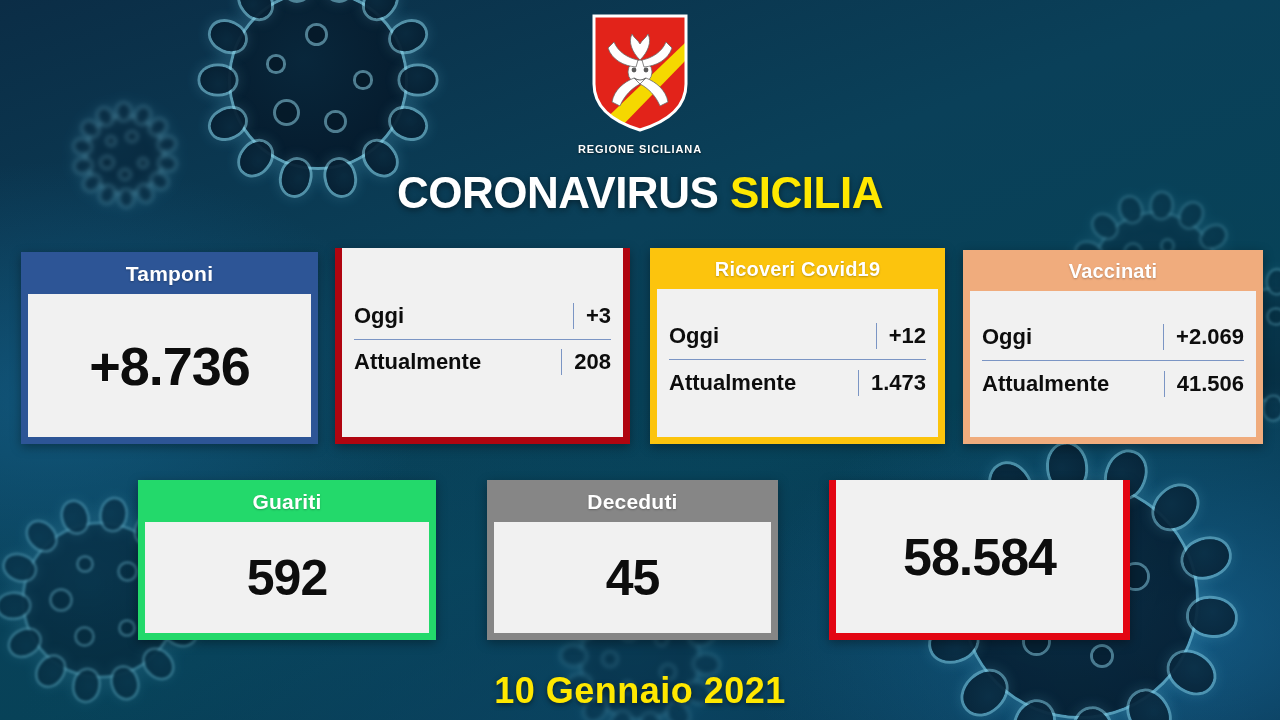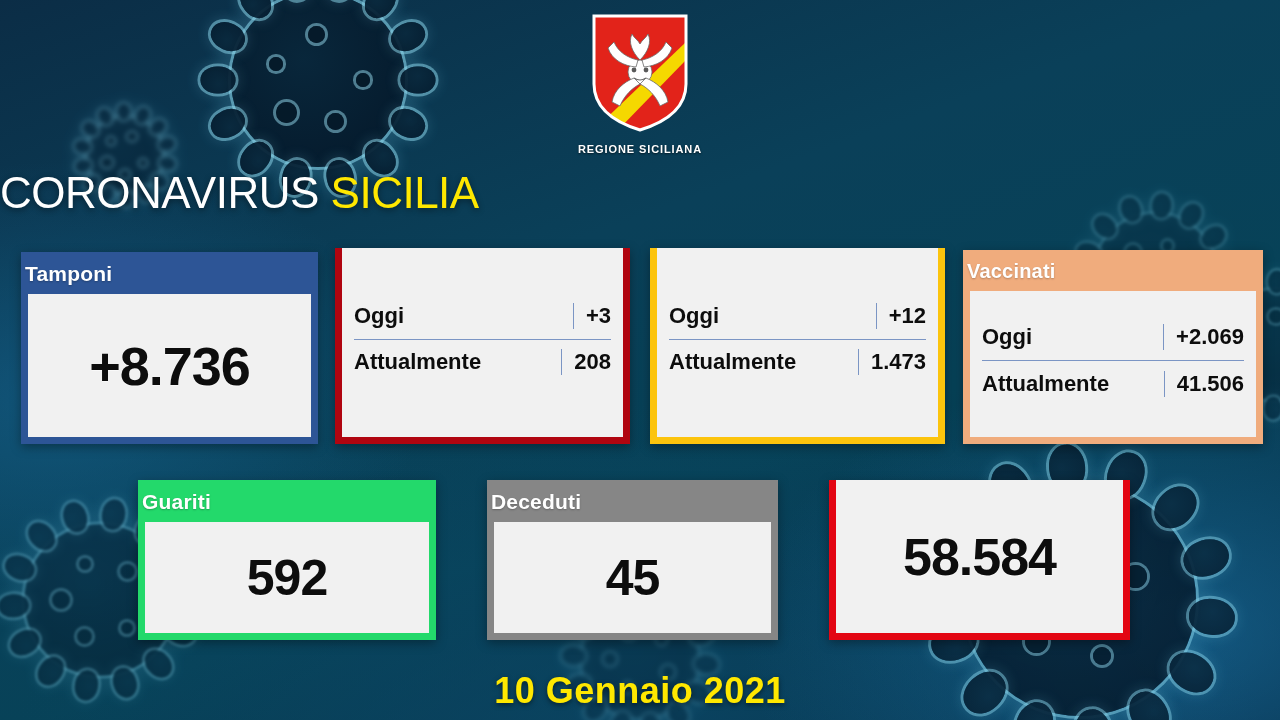--- a/index.html
+++ b/index.html
@@ -78,38 +78,38 @@
     font-size: 11px;
     font-weight: 700;
     letter-spacing: 0.9px;
     text-shadow: 0 1px 2px rgba(0,0,0,0.6);
   }
 
   #main-title {
     position: absolute;
     left: 0; top: 168px;
     width: 100%;
-    text-align: left;
+    text-align: center;
     font-size: 44px;
-    font-weight: 400;
+    font-weight: 700;
     letter-spacing: -0.5px;
     color: #ffffff;
     text-shadow: 0 2px 6px rgba(0,0,0,0.45);
   }
   #main-title .accent { color: #ffe800; }
 
   
   .card {
     position: absolute;
     display: flex;
     flex-direction: column;
     box-shadow: 0 3px 10px rgba(0,0,0,0.35);
   }
   .card-header {
-    text-align: left;
+    text-align: center;
     color: #ffffff;
     font-weight: 700;
     font-size: 20px;
     letter-spacing: 0.2px;
     line-height: 1;
     padding: 11px 4px 10px;
     text-shadow: 0 1px 2px rgba(0,0,0,0.25);
   }
   .card-body {
     flex: 1;
@@ -580,20 +580,21 @@
         <span class="tvalue">+3</span>
       </div>
       <div class="trow">
         <span class="tlabel">Attualmente</span>
         <span class="tvalue">208</span>
       </div>
     </div>
   </div>
 
   <div class="card" id="card-ricoveri">
+    <div class="card-header">Ricoveri Covid19</div>
     <div class="card-body table-body">
       <div class="trow">
         <span class="tlabel">Oggi</span>
         <span class="tvalue">+12</span>
       </div>
       <div class="trow">
         <span class="tlabel">Attualmente</span>
         <span class="tvalue">1.473</span>
       </div>
     </div>

